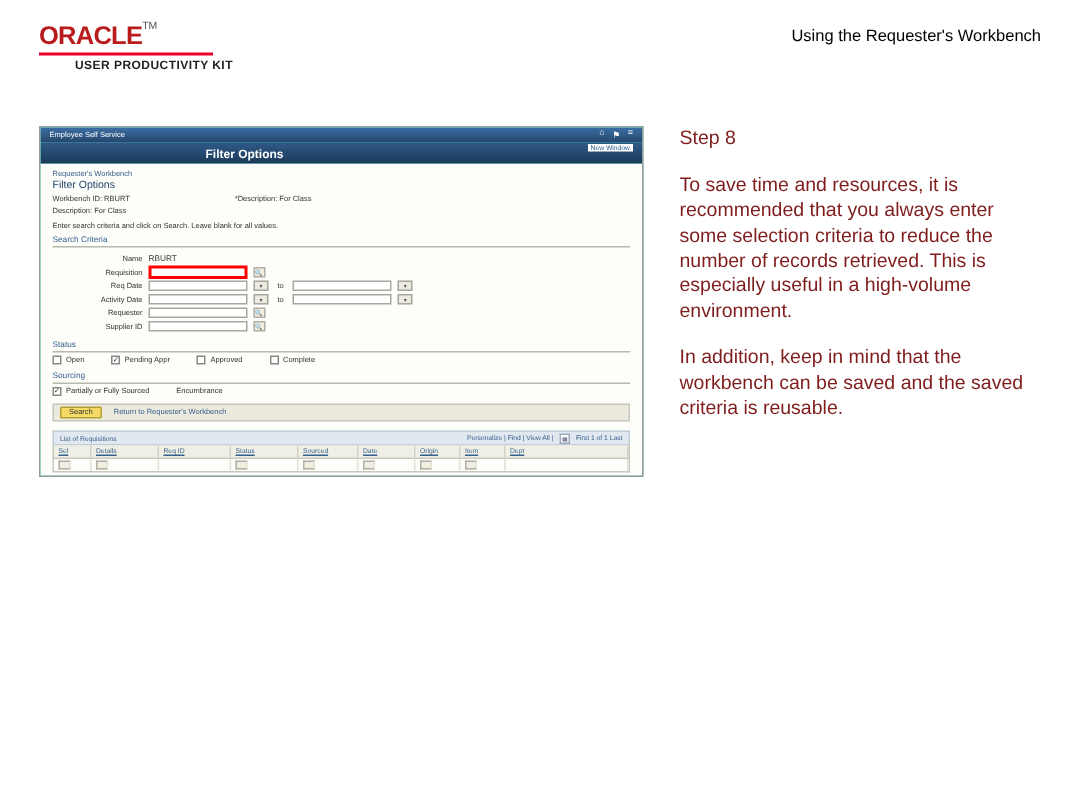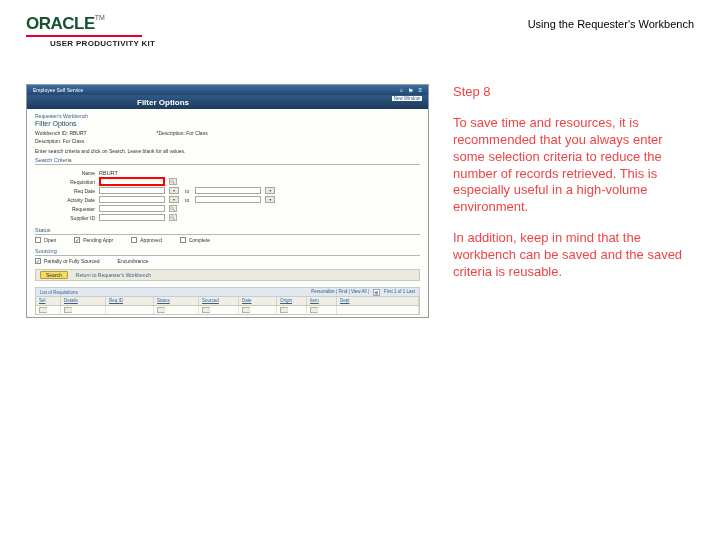--- a/index.html
+++ b/index.html
@@ -12,21 +12,21 @@
     overflow: hidden;
   }
   .header {
     padding: 14px 26px 6px 26px;
     display: flex;
     align-items: flex-start;
     justify-content: space-between;
   }
   .logo-block { display: flex; flex-direction: column; }
   .oracle-logo {
-    color: #14532d;
+    color: #b91c1c;
     font-weight: 800;
     font-size: 17px;
     letter-spacing: -0.5px;
     font-family: Arial, sans-serif;
   }
   .tm { font-size: 7px; vertical-align: top; color: #555; font-weight: 400; }
   .logo-rule { height: 2px; background: #e8002b; width: 116px; margin-top: 1px; }
   .kit-line { font-size: 8px; color: #222; letter-spacing: 0.3px; margin-top: 2px; font-weight: 600; padding-left: 24px; }
   .doc-title { font-size: 11px; color: #000; margin-top: 4px; }
 
@@ -114,21 +114,21 @@
   .grid-strip .tools { display:flex; gap:4px; }
   .toolbox { width:7px;height:7px; border:1px solid #9ab; background:#fff; display:inline-flex;align-items:center;justify-content:center;font-size:4px;color:#557;}
   .col-head { margin-top:0; height:9px; background:#f0efe6; border:1px solid #c9c8bd; border-top:0; display:flex; font-size:4.5px; color:#355f8c; }
   .col-head span { padding:1px 3px; border-right:1px solid #d4d3c8; text-decoration: underline; }
   .data-row { height:9px; border:1px solid #c9c8bd; border-top:0; display:flex; font-size:4.5px; }
   .data-row span { padding:1px 3px; border-right:1px solid #e3e2d8; }
   .cell-w1{width:25px}.cell-w2{width:45px}.cell-w3{width:48px}.cell-w4{width:45px}.cell-w5{width:40px}.cell-w6{width:38px}.cell-w7{width:30px}.cell-w8{width:30px}.cell-w9{flex:1}
   .lookup-sm{width:7px;height:6px;border:1px solid #b0b0a6;background:#f1eedf;display:inline-block}
 
   
-  .instructions { flex: 1; font-size: 13px; color: #ef4444; line-height: 1.3; }
+  .instructions { flex: 1; font-size: 13px; color: #7f1d1d; line-height: 1.3; }
   .step { margin-bottom: 14px; }
   .para { margin-bottom: 14px; }
   .bold { font-weight: 700; }
 </style>
 </head>
 <body>
 
 <div class="header">
   <div class="logo-block">
     <div>

